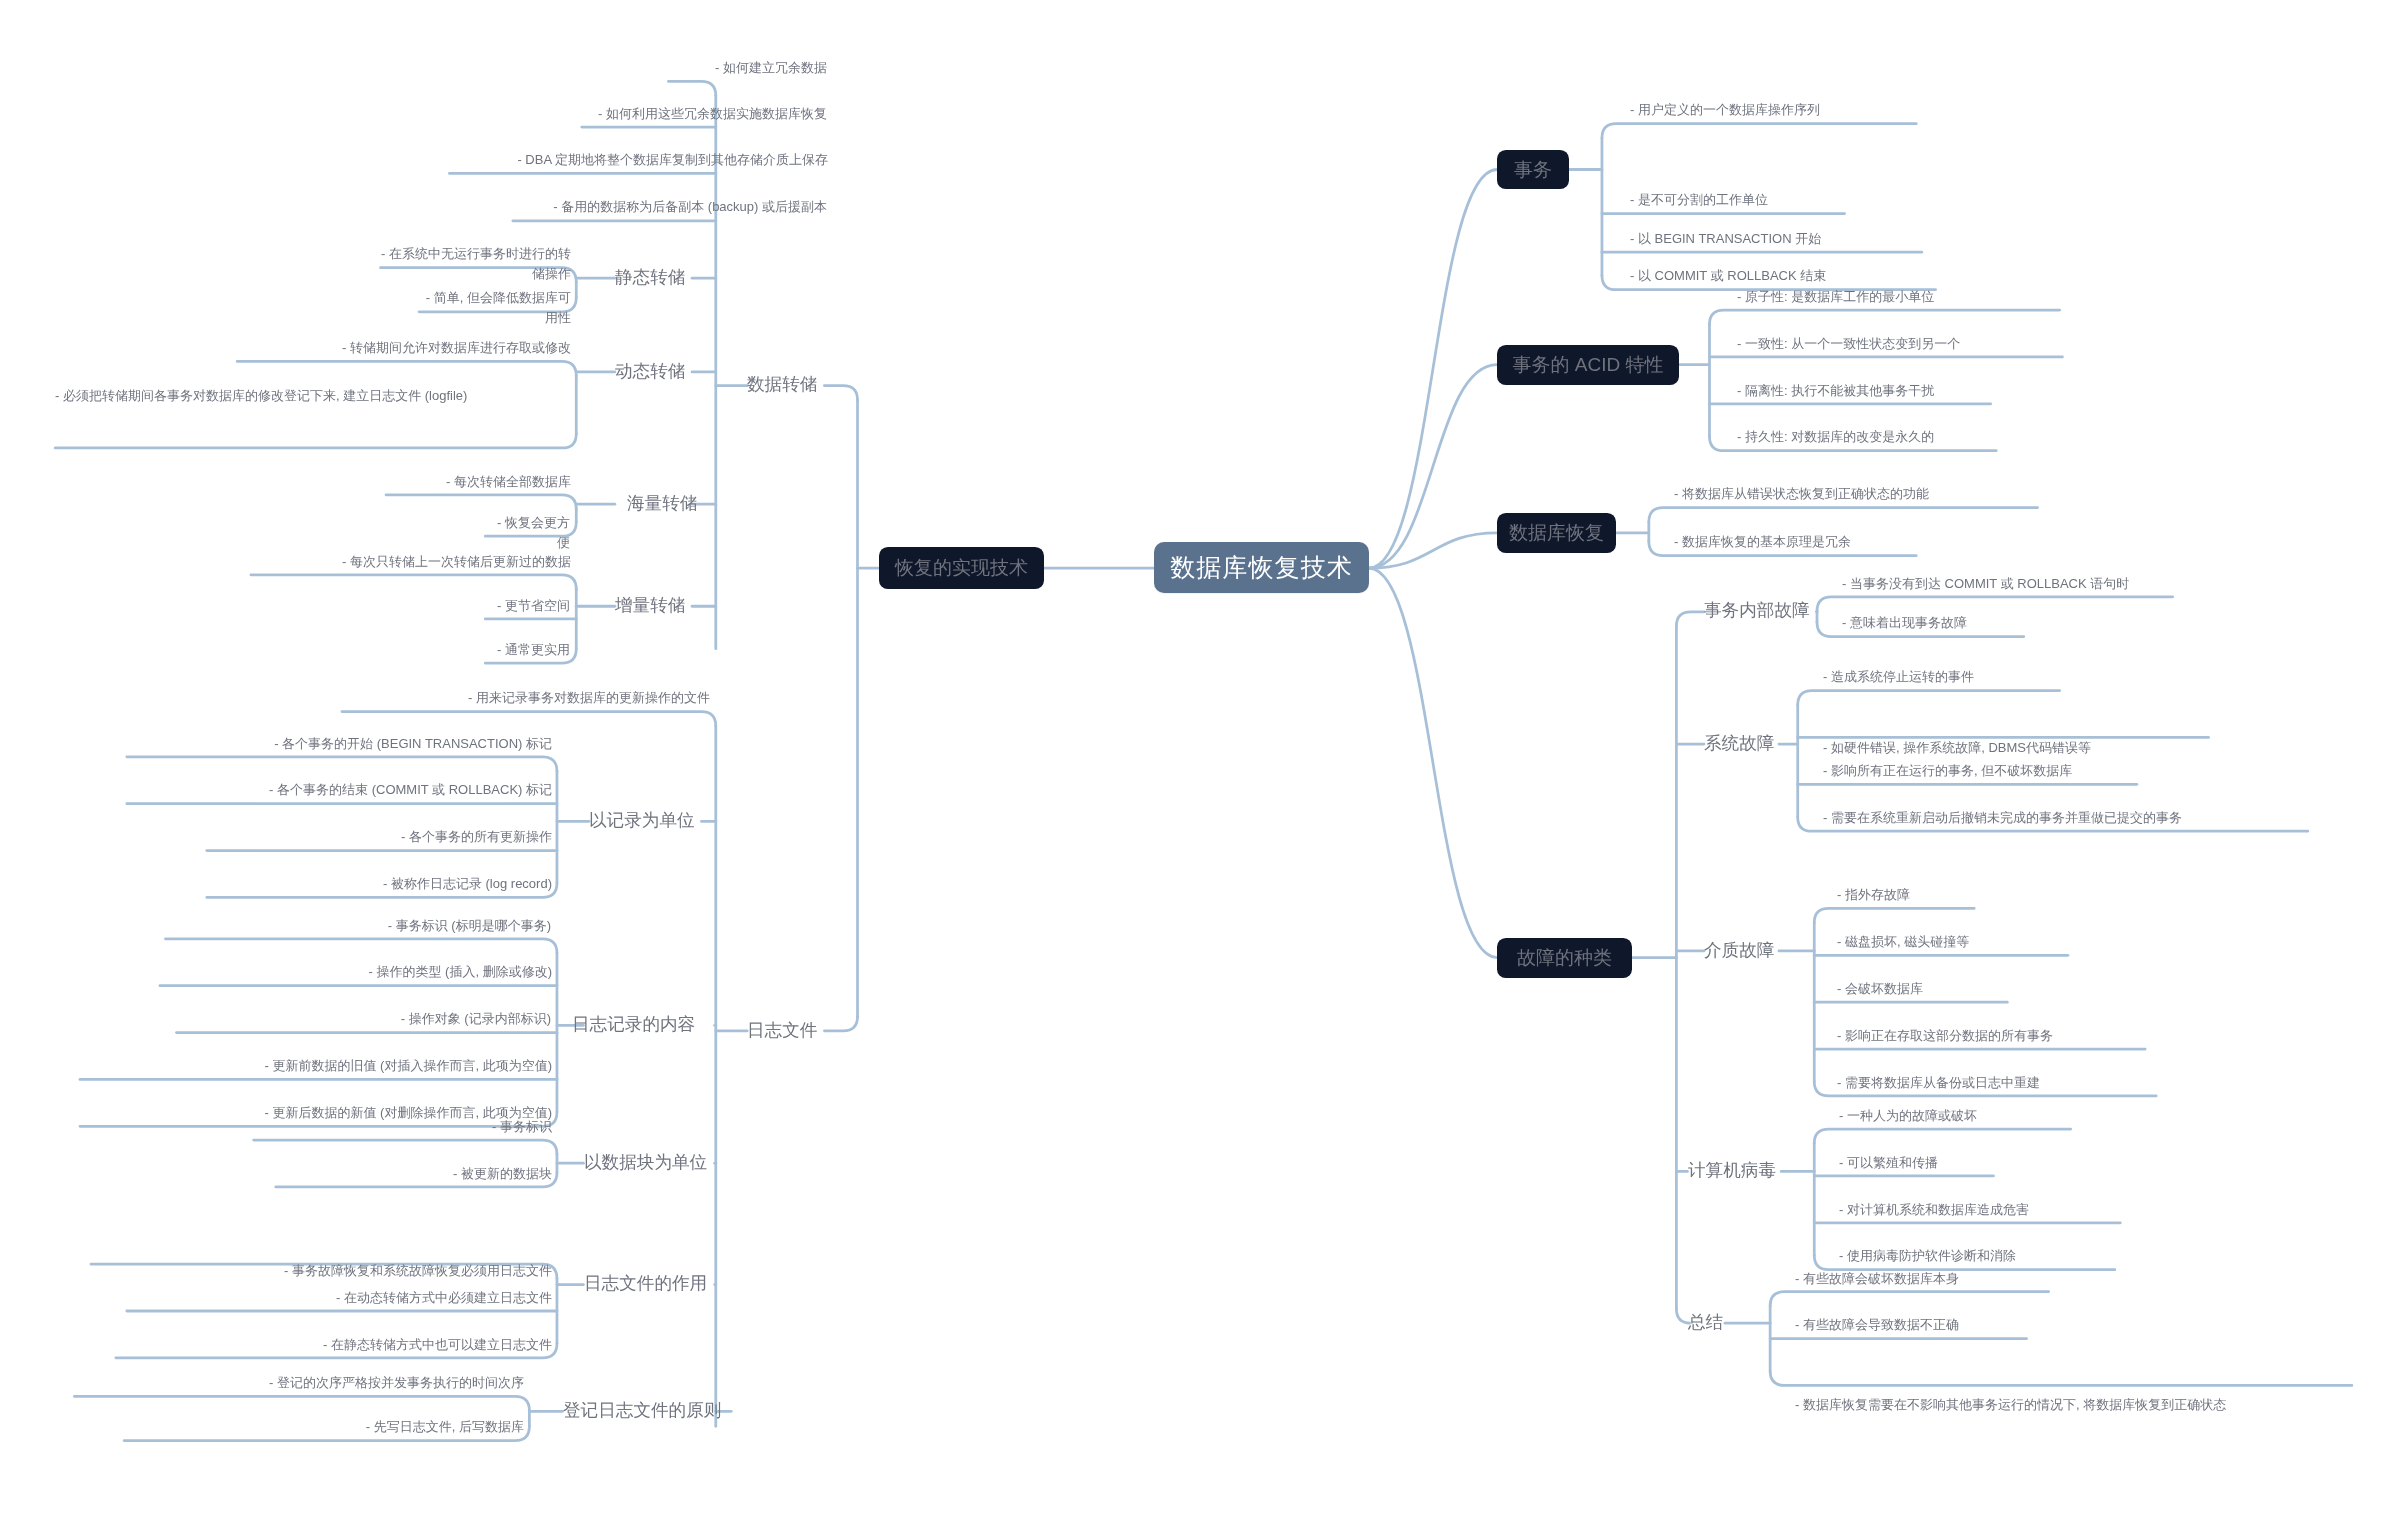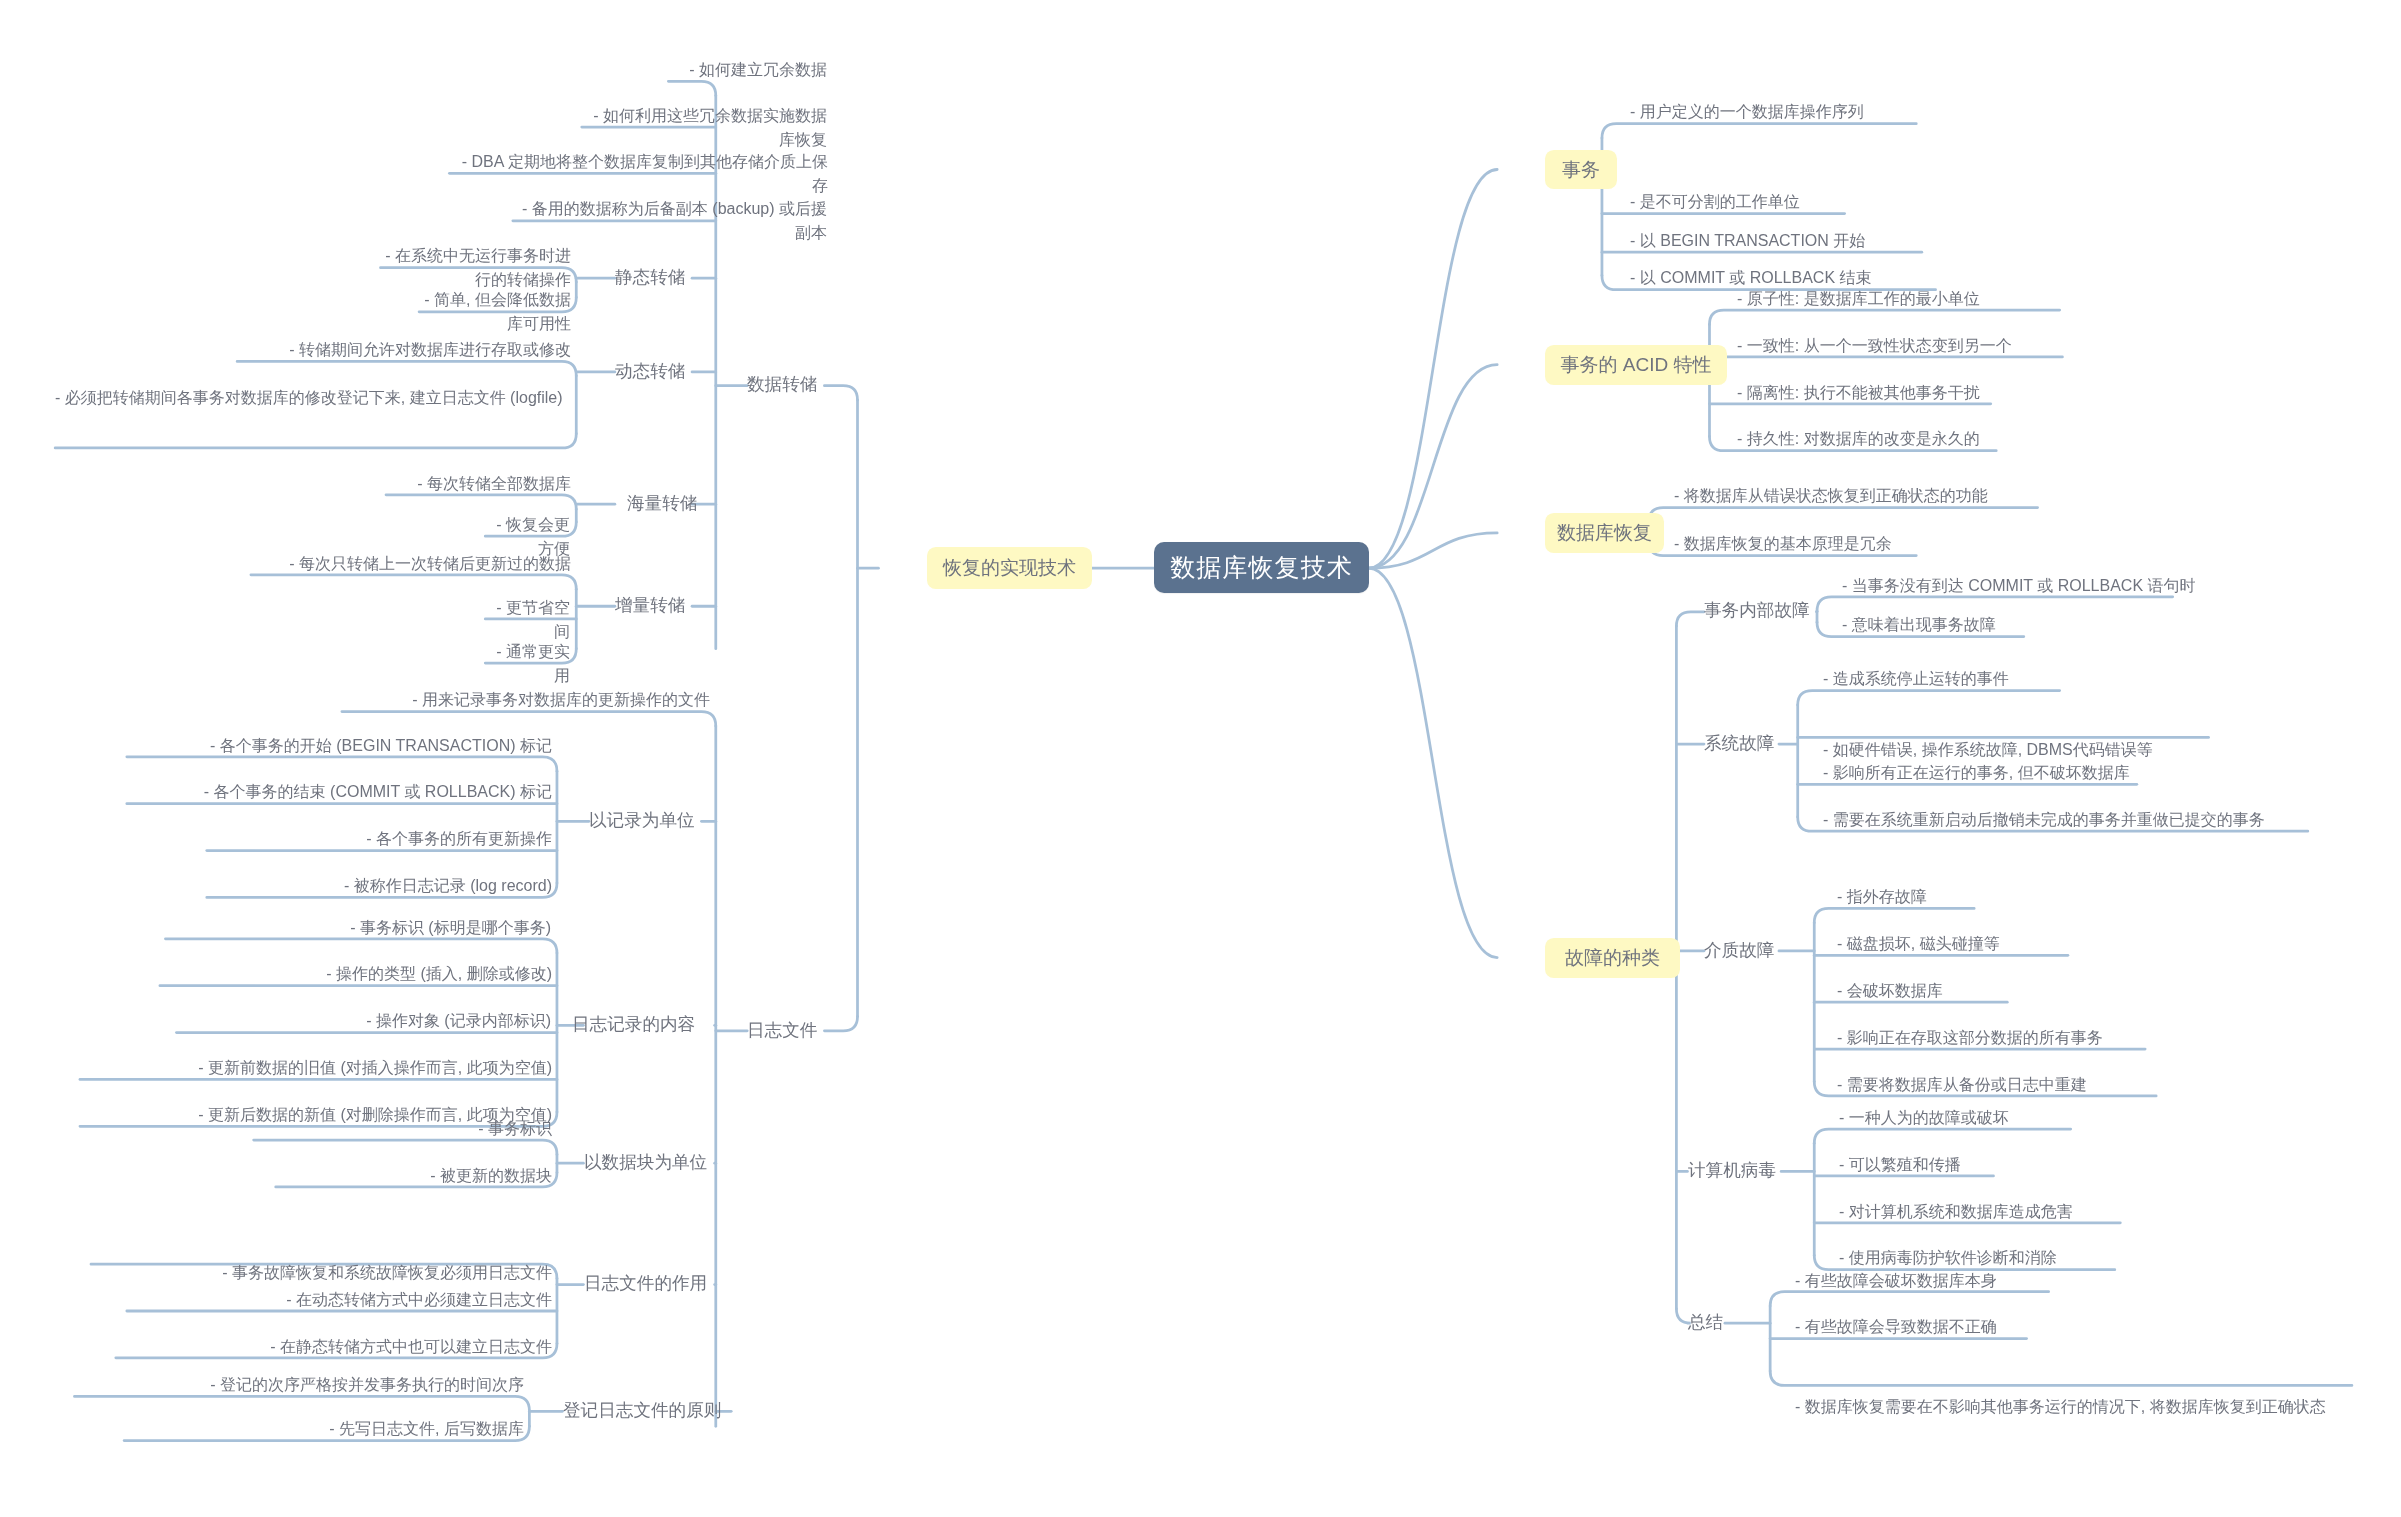--- a/index.html
+++ b/index.html
@@ -1,26 +1,26 @@
 <!DOCTYPE html>
 <html style="font-size:8.8px"><head>
 <meta charset="utf-8">
 <style>
   html,body{margin:0;padding:0;background:#ffffff;}
   #root{position:relative;width:2401px;height:1518px;background:#ffffff;
         font-family:"Liberation Sans","DejaVu Sans",sans-serif;overflow:hidden;}
   svg.links{position:absolute;left:0;top:0;width:2401px;height:1518px;pointer-events:none;}
-  .leaf{position:absolute;color:#6f737e;font-size:16px;line-height:1.5;}
+  .leaf{position:absolute;color:#6f737e;font-size:13px;line-height:1.5;}
   .leaf.r{text-align:left;}
   .leaf.l{text-align:right;}
   .center{position:absolute;background:#5b728f;color:#ffffff;border-radius:10px;
           font-size:25px;letter-spacing:1.1px;display:flex;align-items:center;
           justify-content:center;box-shadow:0 0.6px 1.1px rgba(0,0,0,.06);}
-  .l1{position:absolute;background:#fef9c3;color:#6f737e;border-radius:8.8px;
-      font-size:19px;display:flex;align-items:center;justify-content:center;margin-left:48px;}
+  .l1{position:absolute;background:#0f172a;color:#6f737e;border-radius:8.8px;
+      font-size:19px;display:flex;align-items:center;justify-content:center;}
   .l2{position:absolute;color:#6f737e;font-size:17.6px;white-space:nowrap;}
 </style>
 </head>
 <body>
 
 <div id="root">
   <svg class="links" id="links" viewBox="0 0 4354 2752" width="2401" height="1518">
       <path d="M 2482 1030 C 2598.5 1030 2598.5 307 2715 307" fill="none" stroke="#a7c0d8" stroke-width="5" stroke-linecap="round"></path>
       <path d="M 2845 307 L 2905 307" fill="none" stroke="#a7c0d8" stroke-width="5" stroke-linecap="round"></path>
       <path d="M 2905 250 L 2905 499" fill="none" stroke="#a7c0d8" stroke-width="5" stroke-linecap="round"></path>

